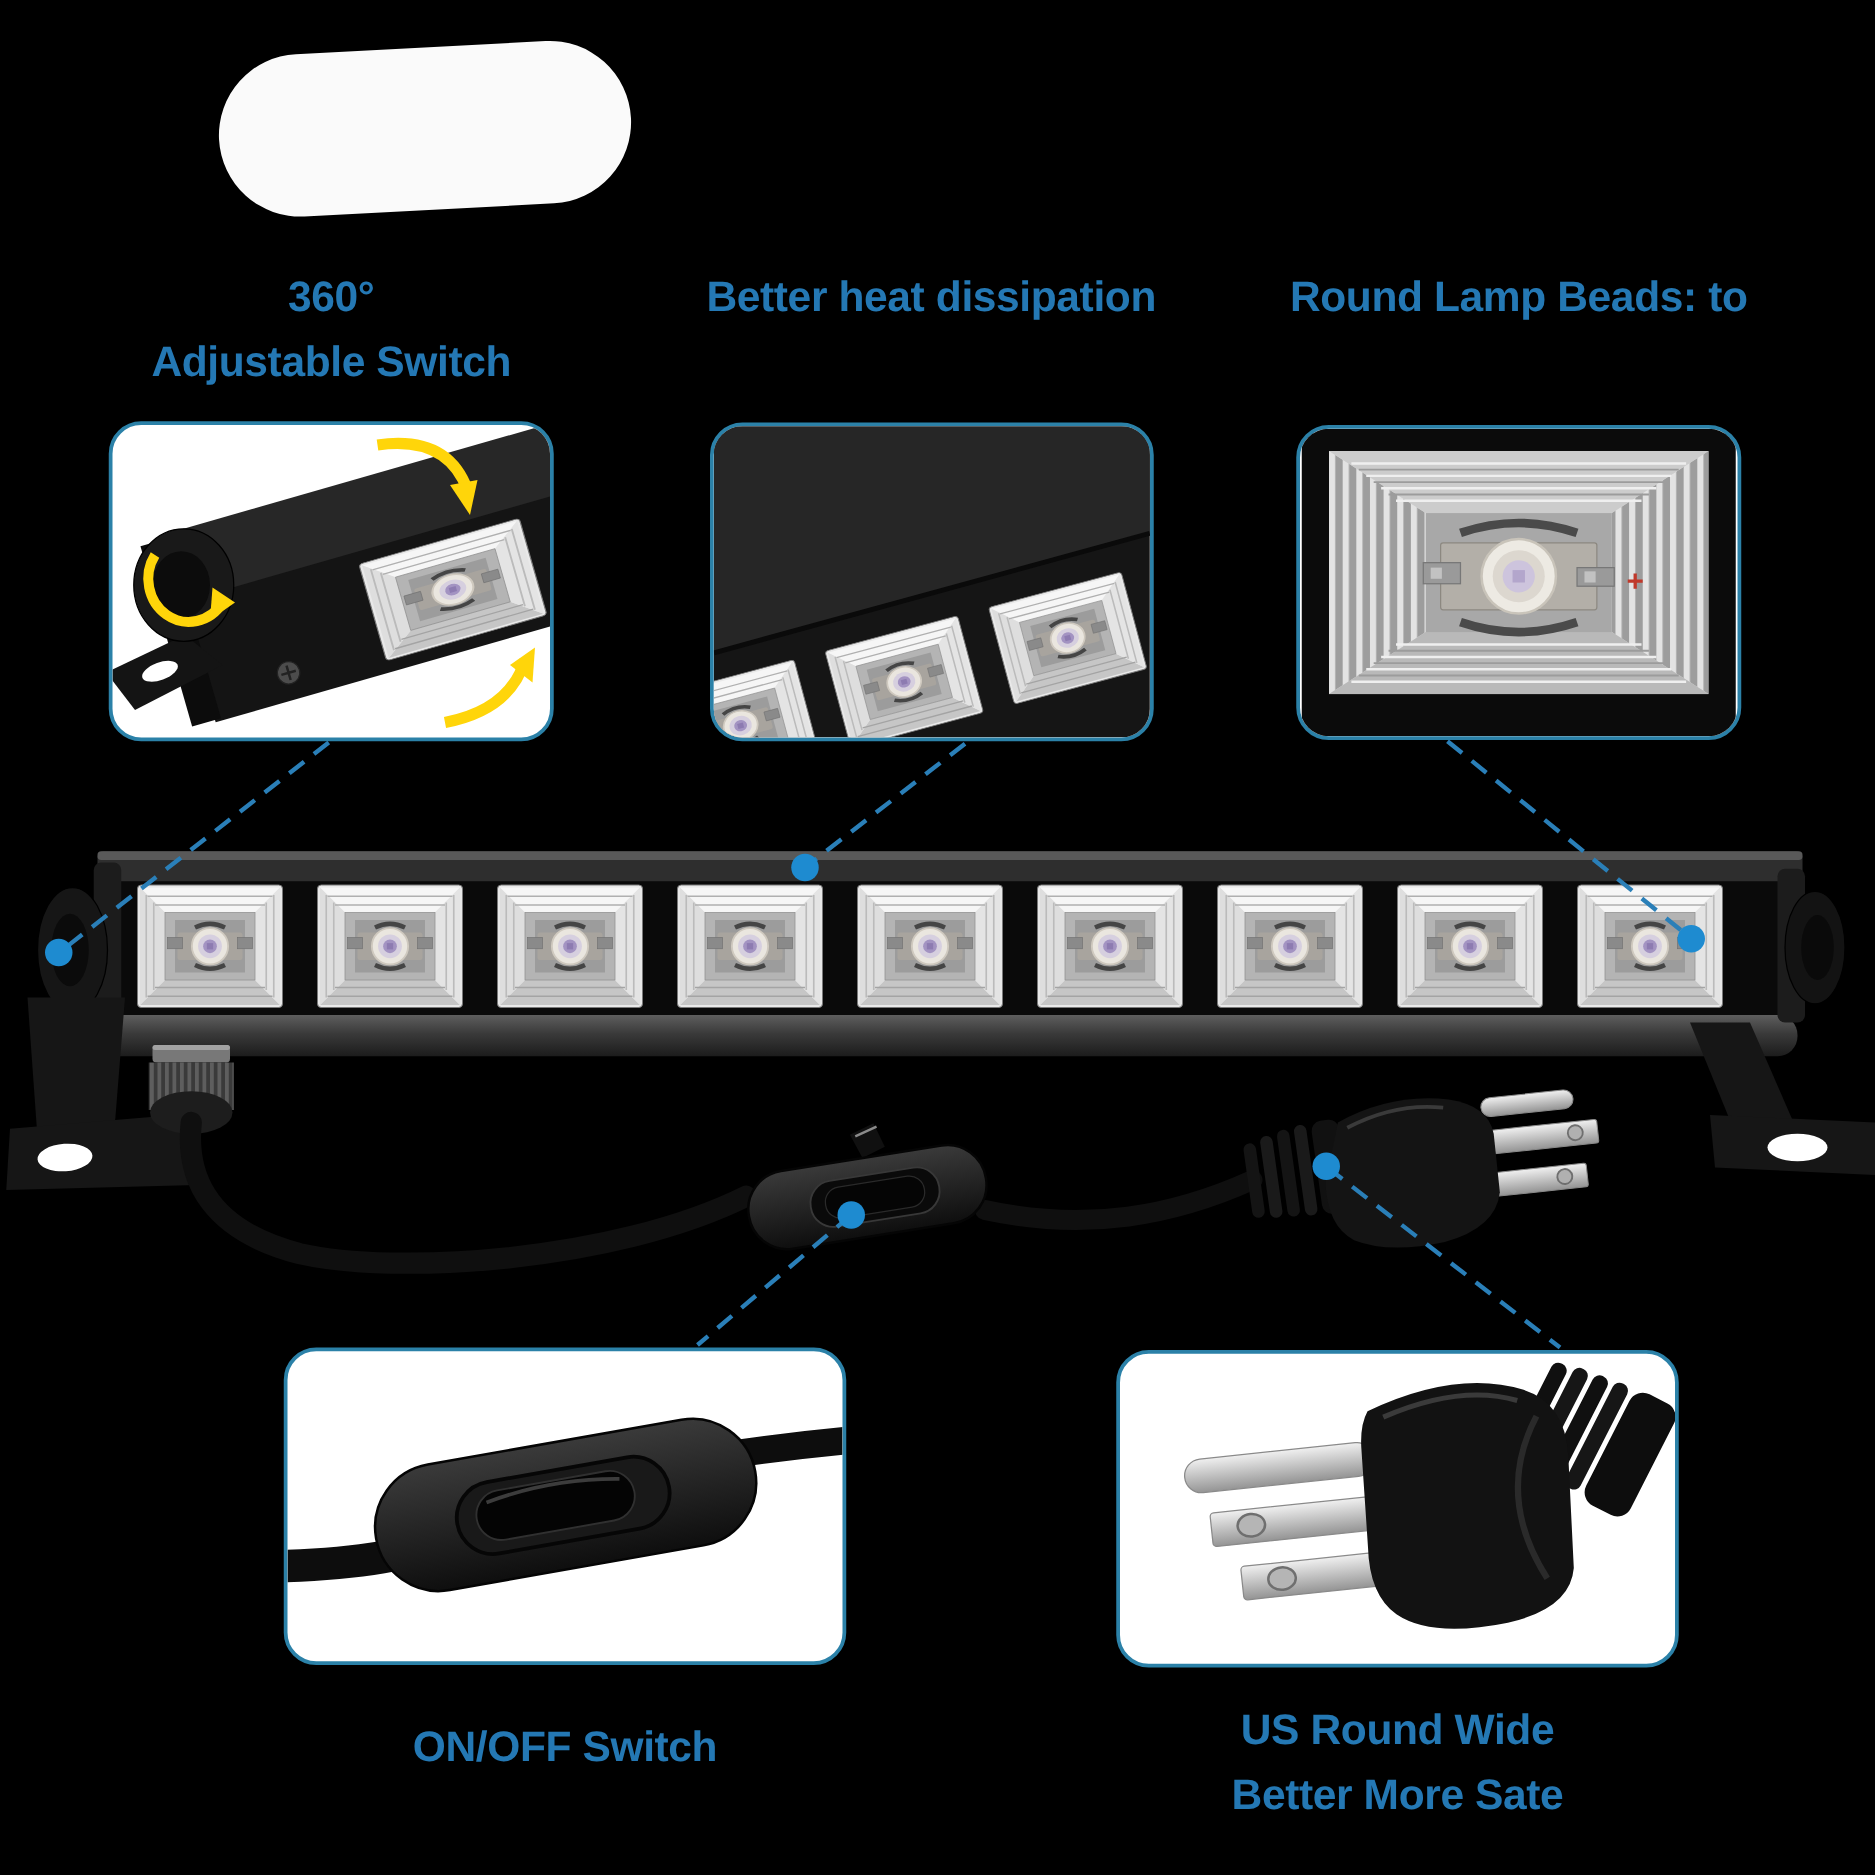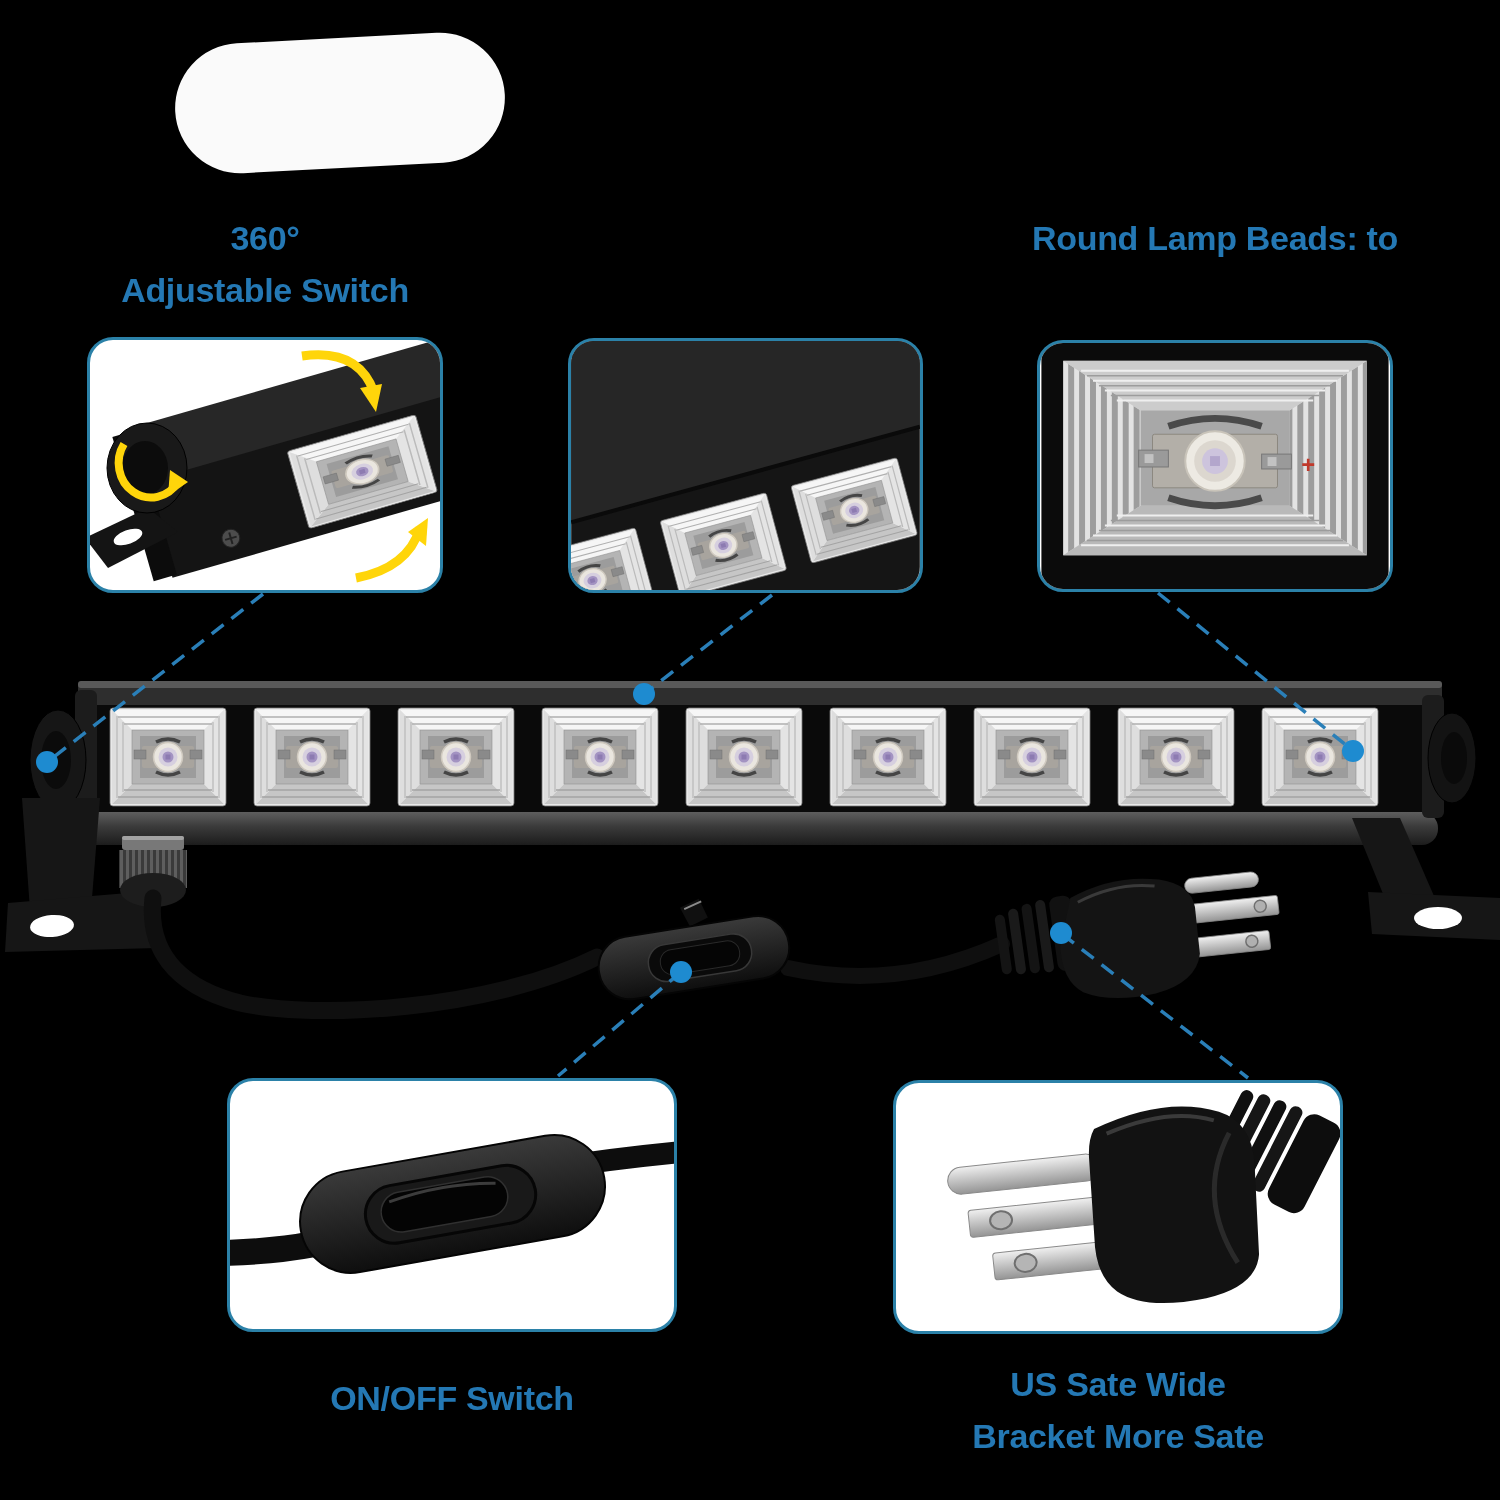--- a/index.html
+++ b/index.html
@@ -20,31 +20,32 @@
 
 <div class="canvas">
 
   <div class="ghost-blob"></div>
 
   <div class="feature-label" style="left:45px;top:212px;width:440px;">
     <span>360°</span>
     <span>Adjustable Switch</span>
   </div>
   <div class="feature-label" style="left:515px;top:212px;width:460px;">
+    <span>Better heat dissipation</span>
   </div>
   <div class="feature-label" style="left:985px;top:212px;width:460px;">
     <span>Round Lamp Beads: to</span>
   </div>
 
   <div class="feature-label" style="left:227px;top:1372px;width:450px;">
     <span>ON/OFF Switch</span>
   </div>
   <div class="feature-label" style="left:893px;top:1358px;width:450px;">
-    <span>US Sate Wide</span>
-    <span>Bracket More Sate</span>
+    <span>US Round Wide</span>
+    <span>Better More Sate</span>
   </div>
 
   <div class="callout-box" style="left:87px;top:337px;width:356px;height:256px;">
     <svg viewBox="0 0 350 250">
       <g transform="rotate(-16 175 125)">
         <rect x="55" y="52" width="420" height="58" fill="#272727"></rect>
         <rect x="55" y="108" width="420" height="100" fill="#141414"></rect>
         <rect x="36" y="56" width="24" height="150" fill="#0c0c0c"></rect>
         <use href="#ledmod" transform="translate(200,118) scale(1.15,0.82)"></use>
         <circle cx="122" cy="186" r="9" fill="#4c4c4c" stroke="#222"></circle>

